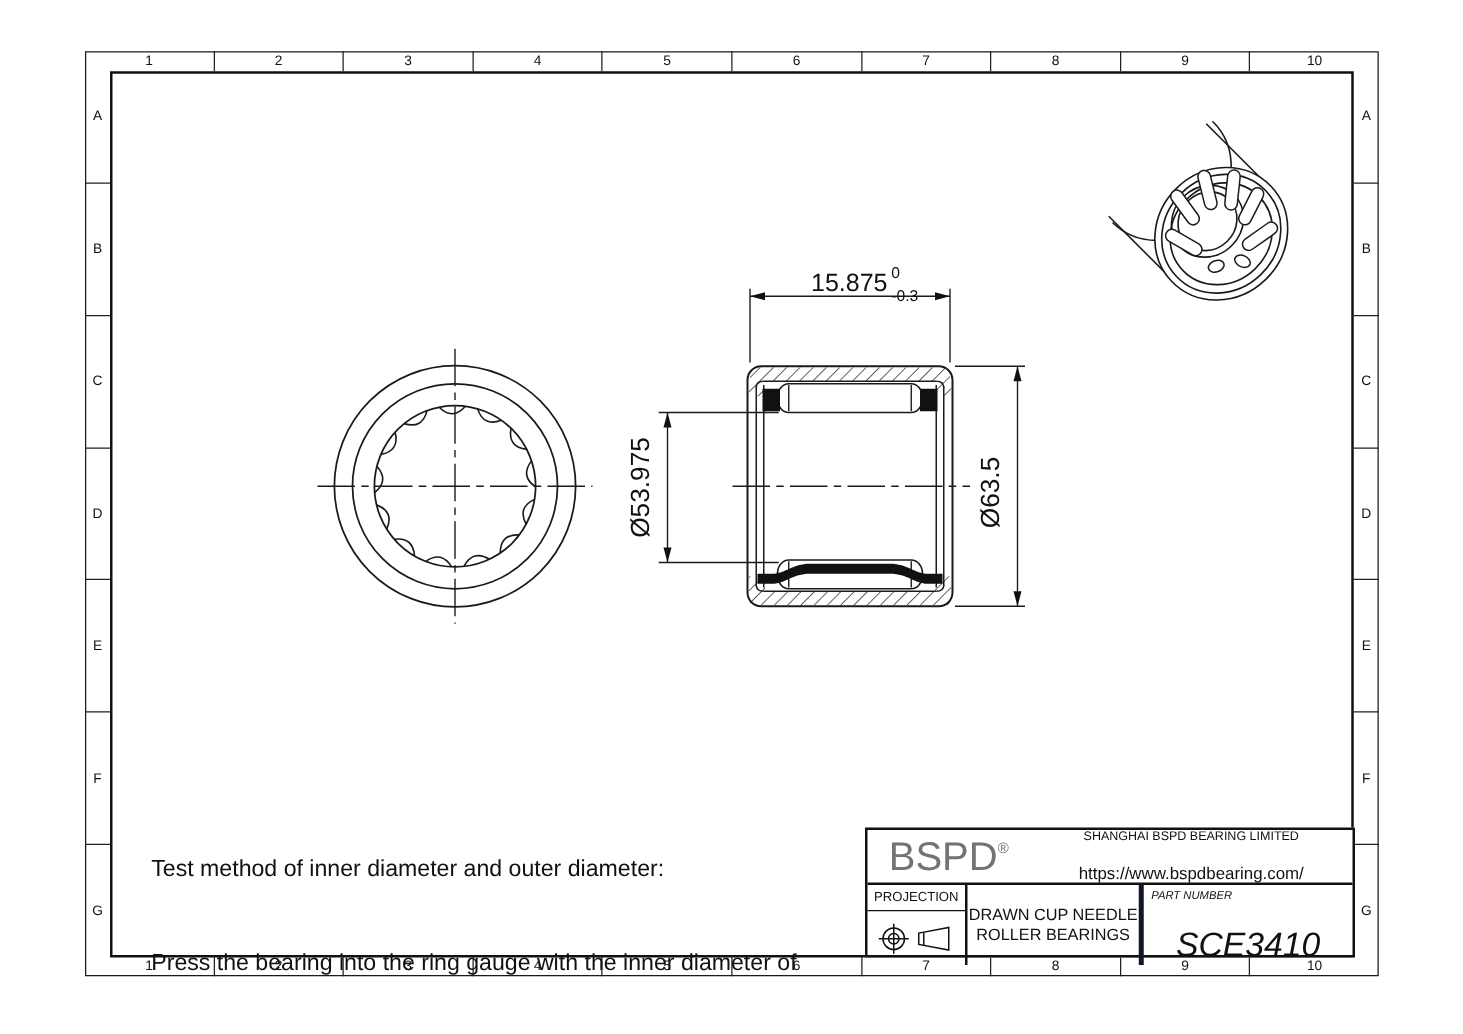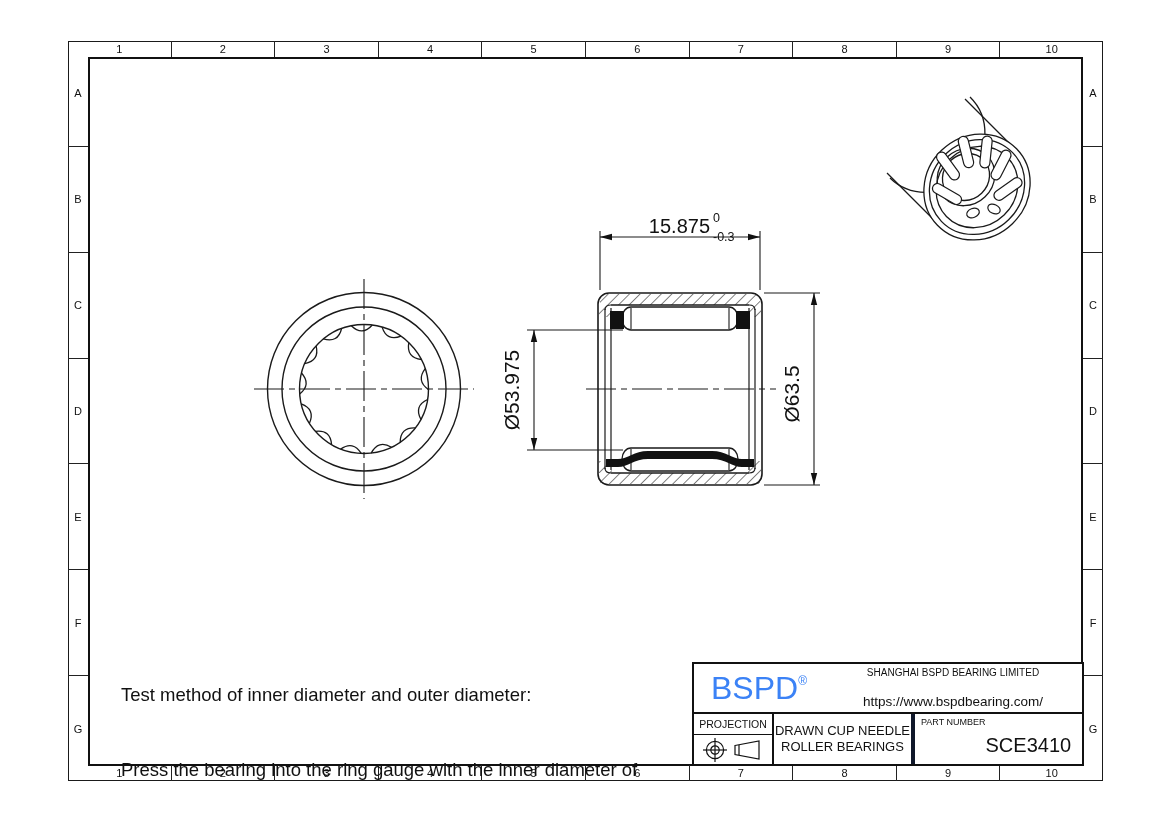--- a/index.html
+++ b/index.html
@@ -18,35 +18,35 @@
          font-size:11px;color:#111;box-sizing:border-box;}
   #strip-top .gcell + .gcell, #strip-bottom .gcell + .gcell{border-left:1.2px solid #222;}
   #strip-left .gcell + .gcell, #strip-right .gcell + .gcell{border-top:1.2px solid #222;}
   #drawing{position:absolute;left:0;top:0;}
   #notes{position:absolute;left:121px;top:632px;font-size:18.5px;line-height:25px;
          color:#111;white-space:pre;}
   #title-block{position:absolute;left:692px;top:662px;width:392px;height:104px;
                border:2px solid #111;box-sizing:border-box;display:flex;
                flex-direction:column;background:#fff;}
   .tb-row1{height:50px;border-bottom:2px solid #111;display:flex;align-items:center;box-sizing:border-box;}
-  .brand{width:130px;text-align:center;font-size:32px;color:#3b82f6;line-height:1;}
+  .brand{width:130px;text-align:center;font-size:32px;color:#737373;line-height:1;}
   .brand sup{font-size:12px;vertical-align:14px;}
   .company{flex:1;display:flex;flex-direction:column;justify-content:center;text-align:center;}
   .company-name{font-size:10px;}
   .website{font-size:13.5px;margin-top:16px;}
   .tb-row2{flex:1;display:flex;justify-content:center;}
   .proj-cell{width:80px;border-right:2px solid #111;display:flex;flex-direction:column;box-sizing:border-box;}
   .proj-label{height:21px;border-bottom:1.5px solid #111;display:flex;align-items:center;
               justify-content:center;font-size:10.5px;box-sizing:border-box;}
   .proj-symbol{flex:1;display:flex;align-items:center;justify-content:center;}
   .product-cell{width:141px;border-right:4px solid #0f172a;display:flex;flex-direction:column;
                 justify-content:center;text-align:center;font-size:13px;line-height:16px;box-sizing:border-box;}
-  .part-cell{flex:1;display:flex;}
+  .part-cell{flex:1;display:flex;flex-direction:column;font-style:italic;}
   .part-label{font-size:9px;padding:3px 0 0 6px;}
-  .part-number{text-align:center;font-size:20px;margin-top:20px;}
+  .part-number{text-align:center;font-size:27px;margin-top:20px;}
 </style>
 </head>
 <body>
 
 <div class="sheet">
 
   <div id="border-outer"></div>
   <div id="border-inner"></div>
 
   <div id="strip-top" class="strip">

